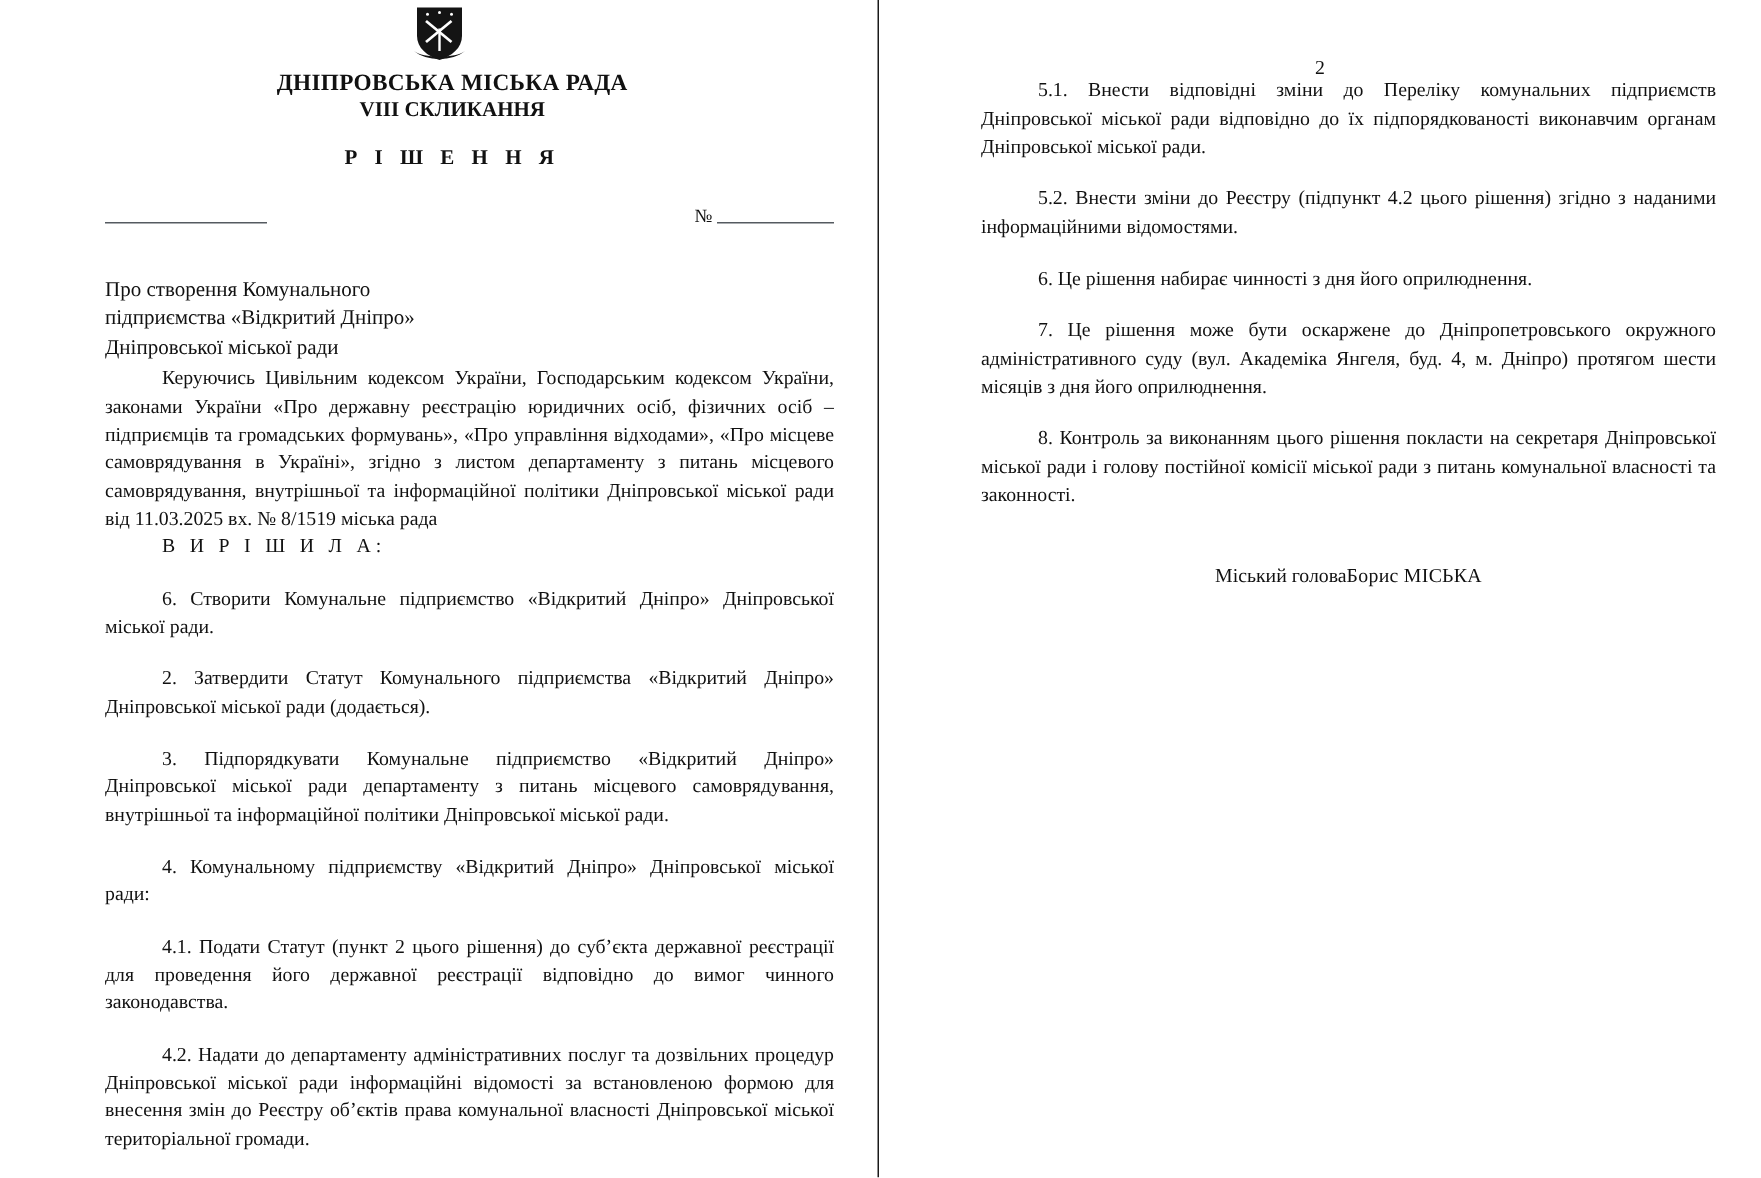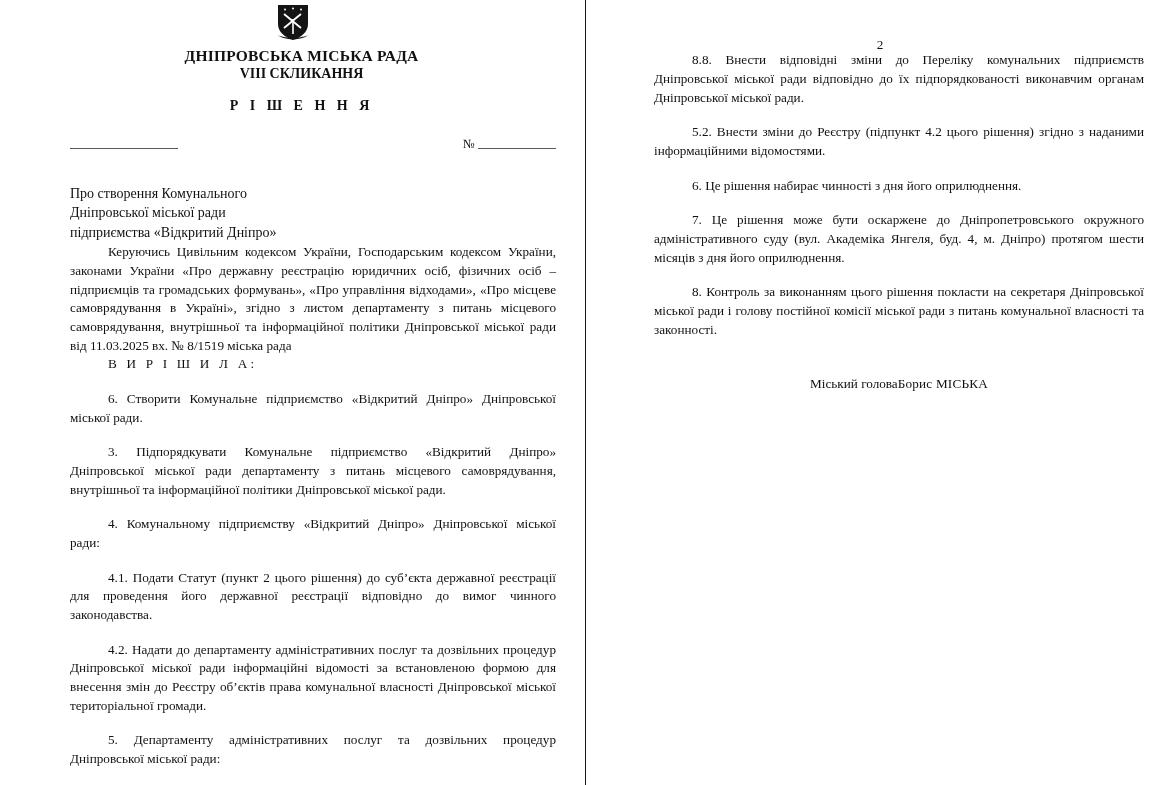--- a/index.html
+++ b/index.html
@@ -189,45 +189,46 @@
     </div>
 
     <div class="ruleline-row">
       <div class="rule-date"></div>
       <div class="rule-num-label">№</div>
       <div class="rule-num"></div>
     </div>
 
     <div class="subject">
       <div>Про створення Комунального</div>
+      <div>підприємства «Відкритий Дніпро»</div>
       <div>Дніпровської міської ради</div>
-      <div>підприємства «Відкритий Дніпро»</div>
     </div>
 
     <div class="body-col-left">
       <p class="doc preamble">Керуючись Цивільним кодексом України, Господарським кодексом України, законами України «Про державну реєстрацію юридичних осіб, фізичних осіб – підприємців та громадських формувань», «Про управління відходами», «Про місцеве самоврядування в Україні», згідно з листом департаменту з питань місцевого самоврядування, внутрішньої та інформаційної політики Дніпровської міської ради від 11.03.2025 вх. № 8/1519 міська рада</p>
 
       <p class="doc resolved">В И Р І Ш И Л А:</p>
 
       <p class="doc gap-lg">6. Створити Комунальне підприємство «Відкритий Дніпро» Дніпровської міської ради.</p>
+      <p class="doc gap-lg">2. Затвердити Статут Комунального підприємства «Відкритий Дніпро» Дніпровської міської ради (додається).</p>
       <p class="doc gap-lg">3. Підпорядкувати Комунальне підприємство «Відкритий Дніпро» Дніпровської міської ради департаменту з питань місцевого самоврядування, внутрішньої та інформаційної політики Дніпровської міської ради.</p>
       <p class="doc gap-lg">4. Комунальному підприємству «Відкритий Дніпро» Дніпровської міської ради:</p>
       <p class="doc gap-lg">4.1. Подати Статут (пункт 2 цього рішення) до суб’єкта державної реєстрації для проведення його державної реєстрації відповідно до вимог чинного законодавства.</p>
       <p class="doc gap-lg">4.2. Надати до департаменту адміністративних послуг та дозвільних процедур Дніпровської міської ради інформаційні відомості за встановленою формою для внесення змін до Реєстру об’єктів права комунальної власності Дніпровської міської територіальної громади.</p>
       <p class="doc gap-lg">5. Департаменту адміністративних послуг та дозвільних процедур Дніпровської міської ради:</p>
     </div>
   </div>
 
   <div class="page-divider"></div>
 
   <div class="page page-right">
     <p class="pagenum">2</p>
 
     <div class="body-col-right">
-      <p class="doc right-start">8.8. Внести відповідні зміни до Переліку комунальних підприємств Дніпровської міської ради відповідно до їх підпорядкованості виконавчим органам Дніпровської міської ради.</p>
+      <p class="doc right-start">5.1. Внести відповідні зміни до Переліку комунальних підприємств Дніпровської міської ради відповідно до їх підпорядкованості виконавчим органам Дніпровської міської ради.</p>
       <p class="doc gap-lg">5.2. Внести зміни до Реєстру (підпункт 4.2 цього рішення) згідно з наданими інформаційними відомостями.</p>
       <p class="doc gap-lg">6. Це рішення набирає чинності з дня його оприлюднення.</p>
       <p class="doc gap-lg">7. Це рішення може бути оскаржене до Дніпропетровського окружного адміністративного суду (вул. Академіка Янгеля, буд. 4, м. Дніпро) протягом шести місяців з дня його оприлюднення.</p>
       <p class="doc gap-lg">8. Контроль за виконанням цього рішення покласти на секретаря Дніпровської міської ради і голову постійної комісії міської ради з питань комунальної власності та законності.</p>
 
       <div class="signature">
         <span class="sig-title">Міський голова</span>
         <span class="sig-name">Борис МІСЬКА</span>
       </div>
     </div>

